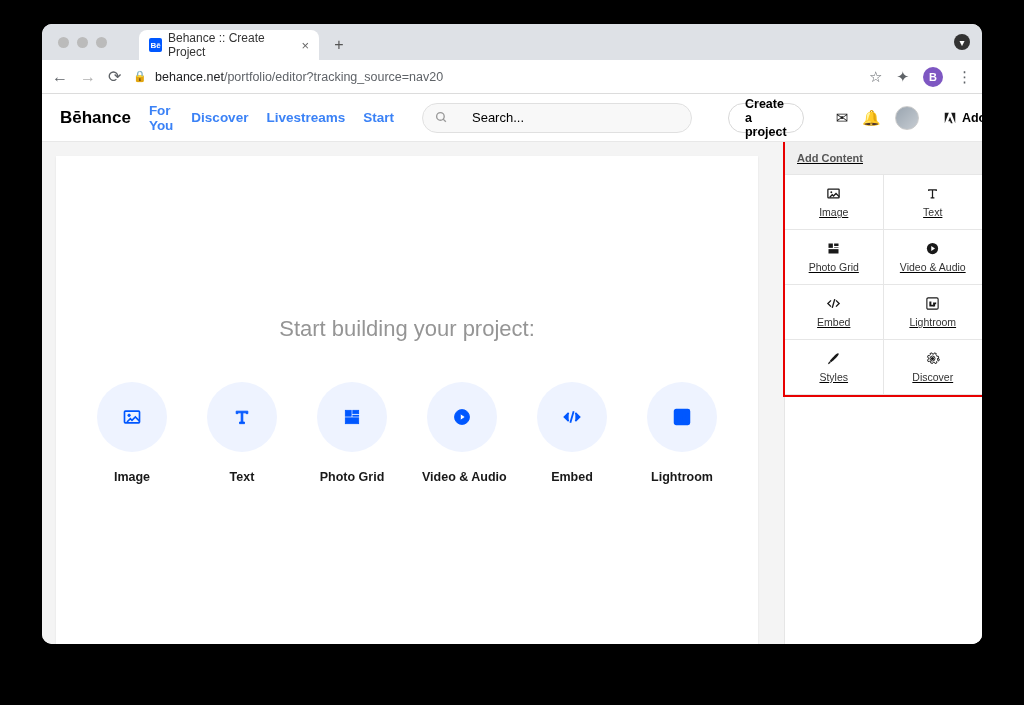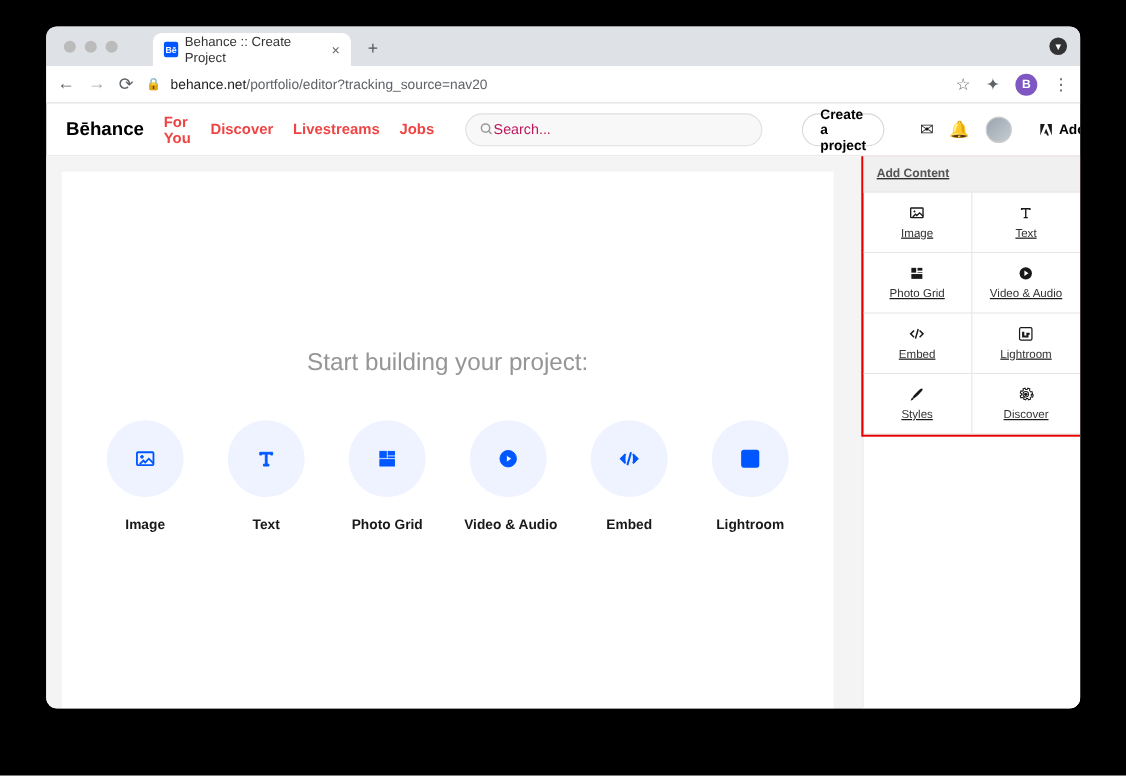--- a/index.html
+++ b/index.html
@@ -89,28 +89,28 @@
   
   .siteheader {
     height: 48px;
     border-bottom: 1px solid #e8e8e8;
     display:flex;
     align-items:center;
     padding: 0 18px;
     gap: 18px;
   }
   .logo { font-weight:800; font-size:17px; letter-spacing:0; font-family: Liberation Sans, sans-serif;}
-  .navlink { font-size:13.5px; font-weight:600; color:#ef4444; cursor:pointer;}
+  .navlink { font-size:13.5px; font-weight:600; color:#3b82f6; cursor:pointer;}
   .searchwrap {
     flex:0 0 270px;
     margin-left:10px;
   }
   .searchbox {
     height:30px; border:1px solid #e0e0e0; border-radius:18px; background:#f8f8f8;
-    display:flex;align-items:center;padding:0 12px;gap:0;color:#be185d;font-size:13px;
+    display:flex;align-items:center;padding:0 12px;gap:24px;color:#000000;font-size:13px;
   }
   .hdr-spacer{flex:1;}
   .cta {
     height:30px;border:1px solid #d8d8d8;border-radius:18px;padding:0 16px;
     font-size:12.5px;font-weight:600;display:flex;align-items:center;cursor:pointer;
   }
   .hdr-icons{display:flex;align-items:center;gap:14px;margin-left:14px;}
   .hicon{font-size:15px;color:#191919;cursor:pointer;}
   .avatar{width:24px;height:24px;border-radius:50%;background:linear-gradient(135deg,#9aa5b0,#c6ccd2);border:1px solid #ccc;}
   .adobe{font-size:12.5px;font-weight:700;display:flex;align-items:center;gap:5px;margin-left:10px;}
@@ -239,21 +239,21 @@
       <div class="prof">B</div>
       <span>⋮</span>
     </div>
   </div>
 
   <div class="siteheader">
     <div class="logo">Bēhance</div>
     <span class="navlink">For You</span>
     <span class="navlink">Discover</span>
     <span class="navlink">Livestreams</span>
-    <span class="navlink">Jobs</span>
+    <span class="navlink">Start</span>
     <div class="searchwrap">
       <div class="searchbox">
         <svg width="13" height="13" viewBox="0 0 24 24" fill="none" stroke="#999" stroke-width="2.5">
             <circle cx="10" cy="10" r="7"></circle>
             <line x1="20" y1="20" x2="15" y2="15"></line>
           </svg>
         <span>Search...</span>
       </div>
     </div>
     <div class="hdr-spacer"></div>

